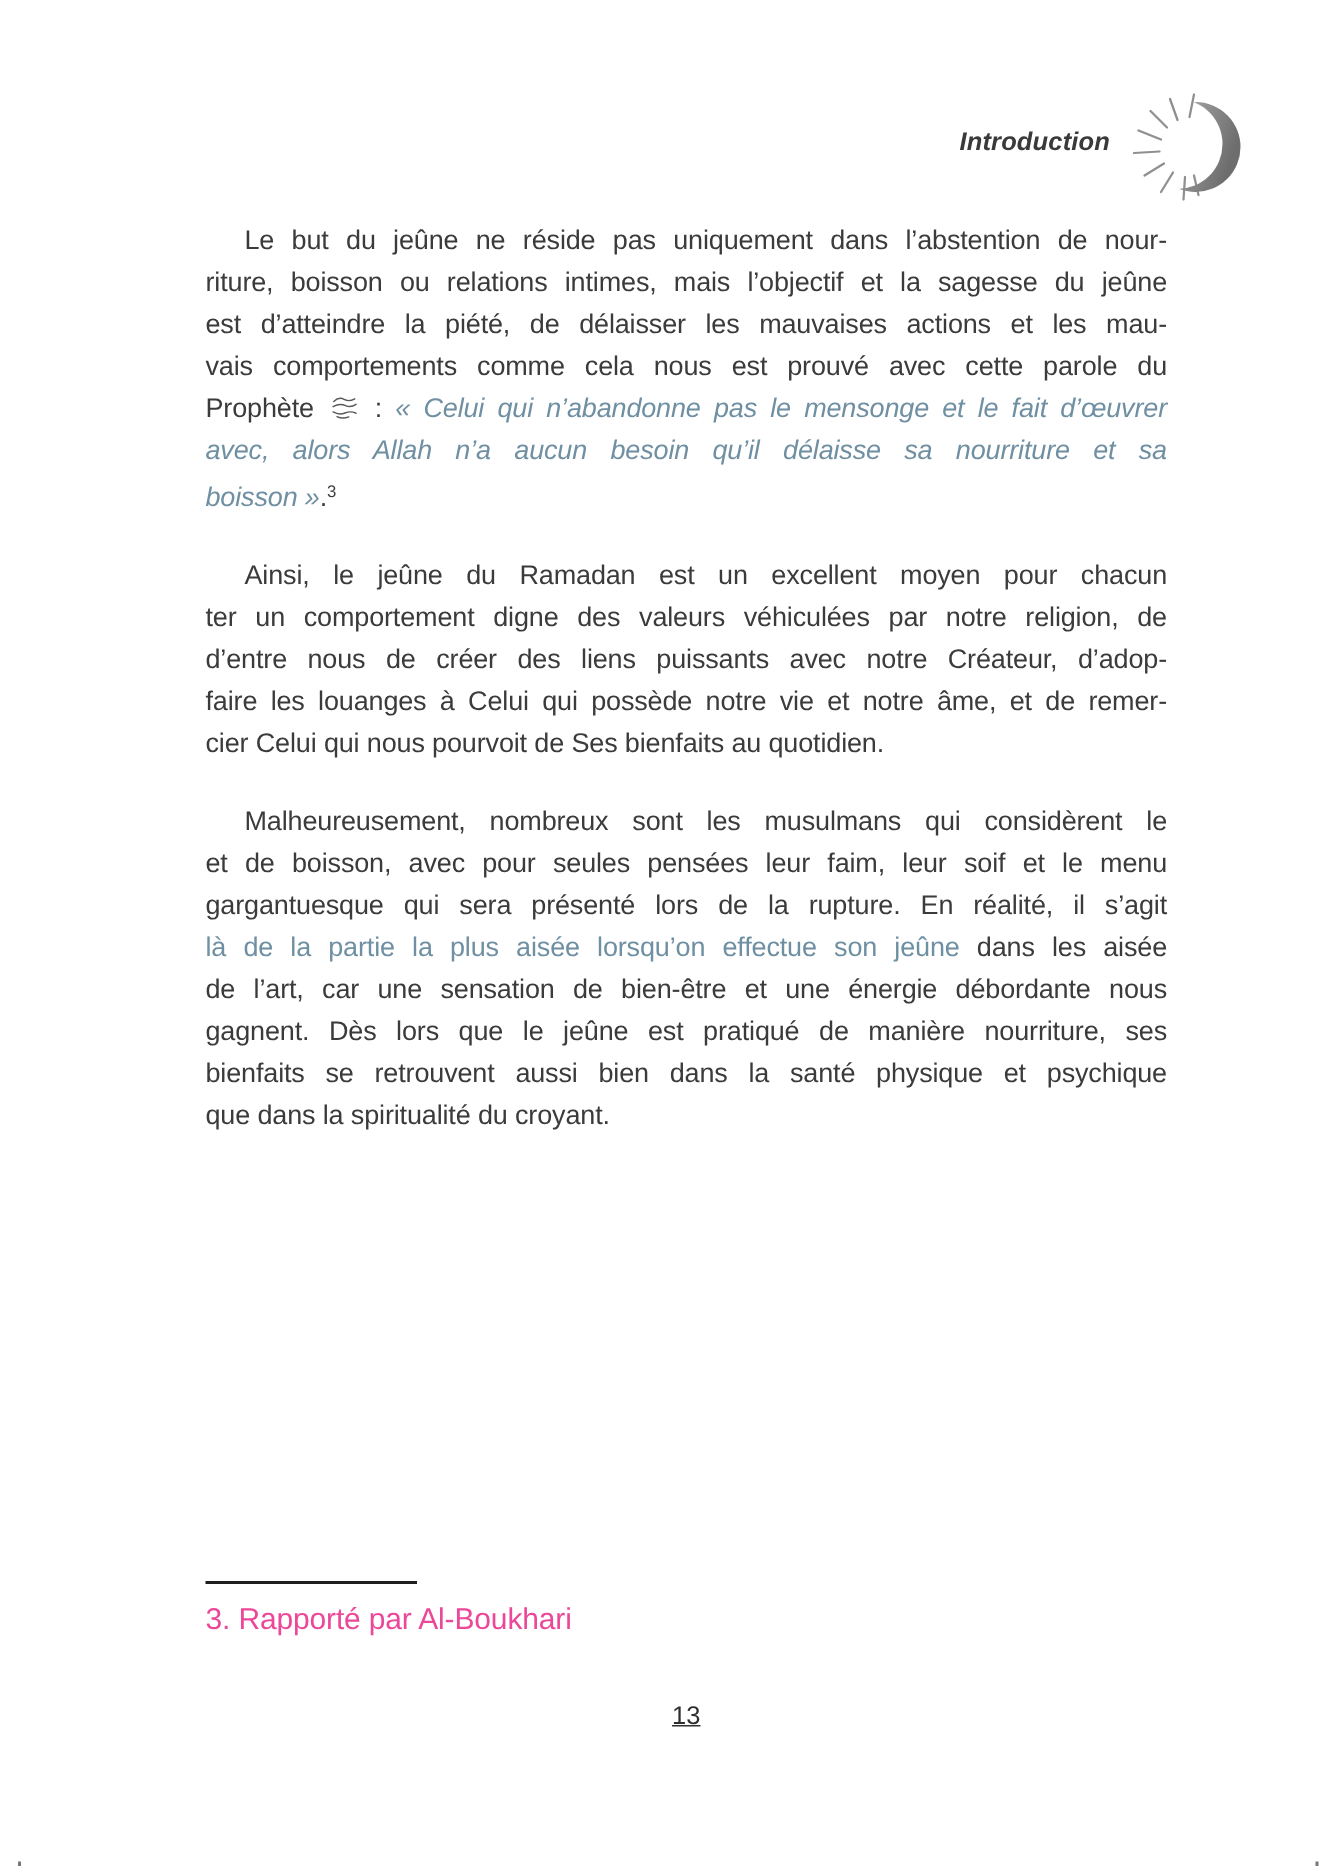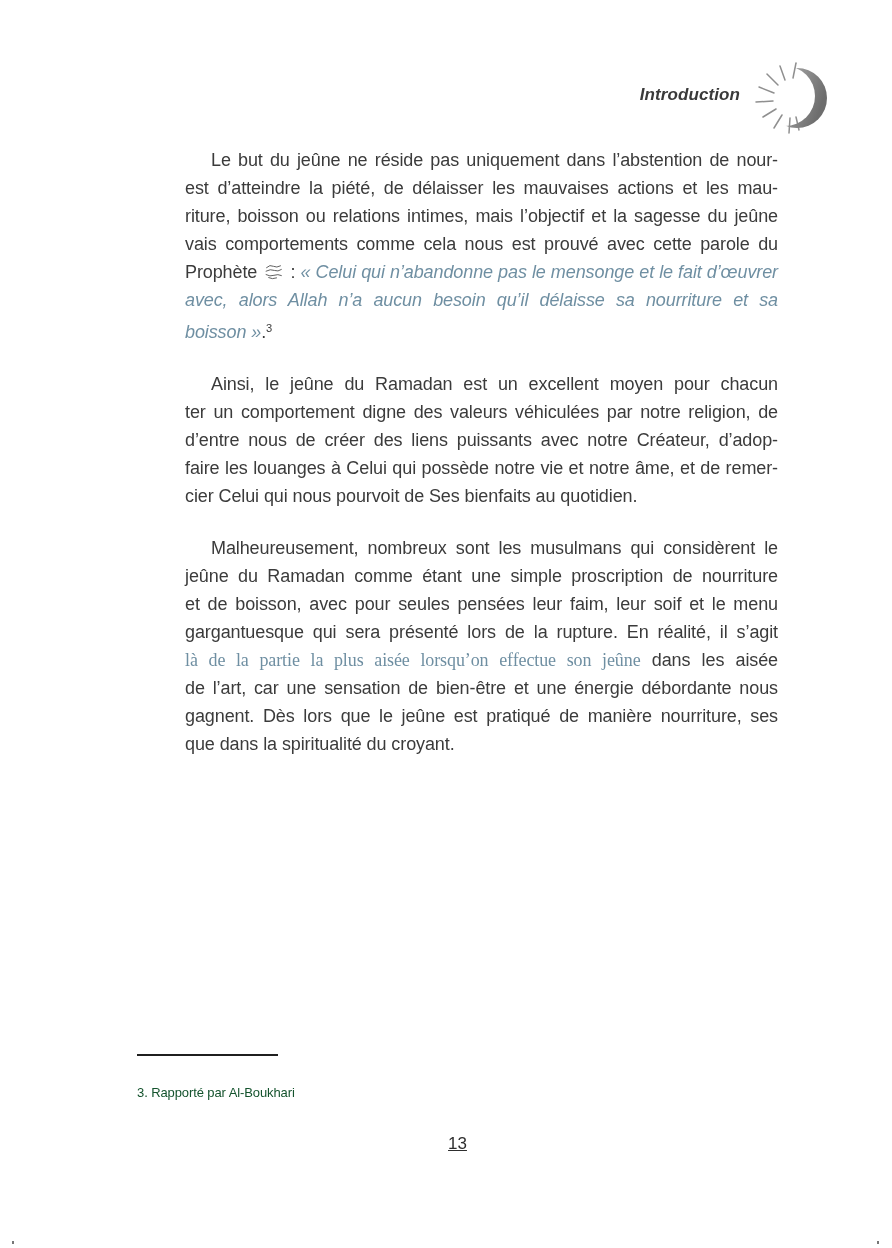--- a/index.html
+++ b/index.html
@@ -45,52 +45,51 @@
     letter-spacing:-0.1px;
     color:var(--body-color);
   }
   .para + .para{margin-top:24px;}
   .pline{
     text-align:justify;
     text-align-last:justify;
     -moz-text-align-last:justify;
     white-space:normal;
     min-height:28px;
-    margin-left:48px;
   }
   .pline.last{
     text-align-last:left;
     -moz-text-align-last:left;
   }
   .pline.first{text-indent:26px;}
   .seg-n{color:var(--body-color);}
   .seg-q{color:var(--accent);font-style:italic;}
-  .seg-a{color:var(--accent);font-family:Liberation Serif, serif;}
+  .seg-a{color:var(--accent);}
   .seg-sup{font-size:0.62em;vertical-align:0.55em;letter-spacing:0;}
   .sym{
     display:inline-block;
     vertical-align:-3px;
     margin:0 1px;
   }
   .sym svg{display:block;}
   
   .footnote{
     position:absolute;
     left:137px; top:1054px;
     width:640px;
   }
   .footnote-rule{
     width:141px;
     height:2px;
     background:var(--rule);
   }
   .footnote-text{
-    margin-top:29px;
-    font-size:13px;
-    color:#14532d;
+    margin-top:13px;
+    font-size:20px;
+    color:#ec4899;
     letter-spacing:-0.1px;
   }
   
   .folio{
     position:absolute;
     left:137px; top:1134px;
     width:641px;
     text-align:center;
     font-size:17px;
     color:#2e2e2e;
@@ -137,22 +136,22 @@
         <line x1="44" y1="61" x2="47" y2="74"></line>
       </g>
 
       <circle cx="45" cy="42" r="30" fill="url(#moonGrad)" mask="url(#moonMask)"></circle>
     </svg>
   </div>
 
   <div class="body-text">
       <div class="para">
         <div class="pline first"><span class="seg-n">Le but du jeûne ne réside pas uniquement dans l’abstention de nour-</span></div>
+        <div class="pline"><span class="seg-n">riture, boisson ou relations intimes, mais l’objectif et la sagesse du jeûne</span></div>
         <div class="pline"><span class="seg-n">est d’atteindre la piété, de délaisser les mauvaises actions et les mau-</span></div>
-        <div class="pline"><span class="seg-n">riture, boisson ou relations intimes, mais l’objectif et la sagesse du jeûne</span></div>
         <div class="pline"><span class="seg-n">vais comportements comme cela nous est prouvé avec cette parole du</span></div>
         <div class="pline"><span class="seg-n">Prophète </span><span class="sym" aria-label="ﷺ">
   <svg width="21" height="18" viewBox="0 0 24 20" aria-hidden="true">
     <g fill="none" stroke="#5a5a5a" stroke-width="1.1" stroke-linecap="round">
       <path d="M4 5 q4 -4 8 -1.5 q3.5 2 8 -0.5"></path>
       <path d="M3.5 9 q5 -2.8 9.5 -0.8 q4 1.8 8 -1"></path>
       <path d="M3.5 13 q4.5 2.6 9 0.8 q4.5 -1.8 8.5 0.2"></path>
       <path d="M6.5 16.5 q4 2.2 9 0.3"></path>
     </g>
   </svg>
@@ -162,26 +161,26 @@
       </div>
       <div class="para">
         <div class="pline first"><span class="seg-n">Ainsi, le jeûne du Ramadan est un excellent moyen pour chacun</span></div>
         <div class="pline"><span class="seg-n">ter un comportement digne des valeurs véhiculées par notre religion, de</span></div>
         <div class="pline"><span class="seg-n">d’entre nous de créer des liens puissants avec notre Créateur, d’adop-</span></div>
         <div class="pline"><span class="seg-n">faire les louanges à Celui qui possède notre vie et notre âme, et de remer-</span></div>
         <div class="pline last"><span class="seg-n">cier Celui qui nous pourvoit de Ses bienfaits au quotidien.</span></div>
       </div>
       <div class="para">
         <div class="pline first"><span class="seg-n">Malheureusement, nombreux sont les musulmans qui considèrent le</span></div>
-        <div class="pline"><span class="seg-n">jeûne du Ramadan comme étant une simple proscription de nourriture</span></div>
         <div class="pline"><span class="seg-n">et de boisson, avec pour seules pensées leur faim, leur soif et le menu</span></div>
         <div class="pline"><span class="seg-n">gargantuesque qui sera présenté lors de la rupture. En réalité, il s’agit</span></div>
         <div class="pline"><span class="seg-a">là de la partie la plus aisée lorsqu’on effectue son jeûne</span><span class="seg-n"> dans les aisée</span></div>
         <div class="pline"><span class="seg-n">de l’art, car une sensation de bien-être et une énergie débordante nous</span></div>
         <div class="pline"><span class="seg-n">gagnent. Dès lors que le jeûne est pratiqué de manière nourriture, ses</span></div>
+        <div class="pline"><span class="seg-n">bienfaits se retrouvent aussi bien dans la santé physique et psychique</span></div>
         <div class="pline last"><span class="seg-n">que dans la spiritualité du croyant.</span></div>
       </div>
     </div>
 
   <div class="footnote">
     <div class="footnote-rule"></div>
     <div class="footnote-text">3. Rapporté par Al-Boukhari</div>
   </div>
 
   <div class="folio">13</div>

